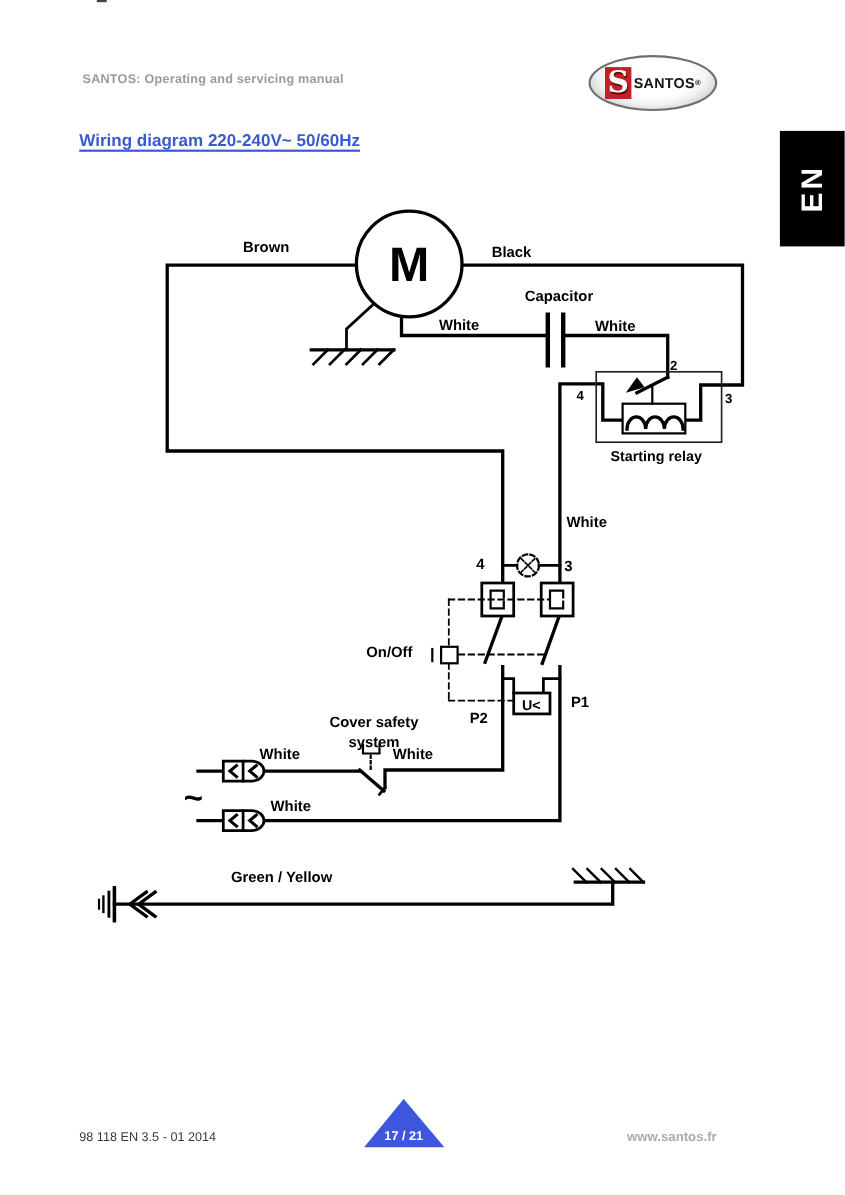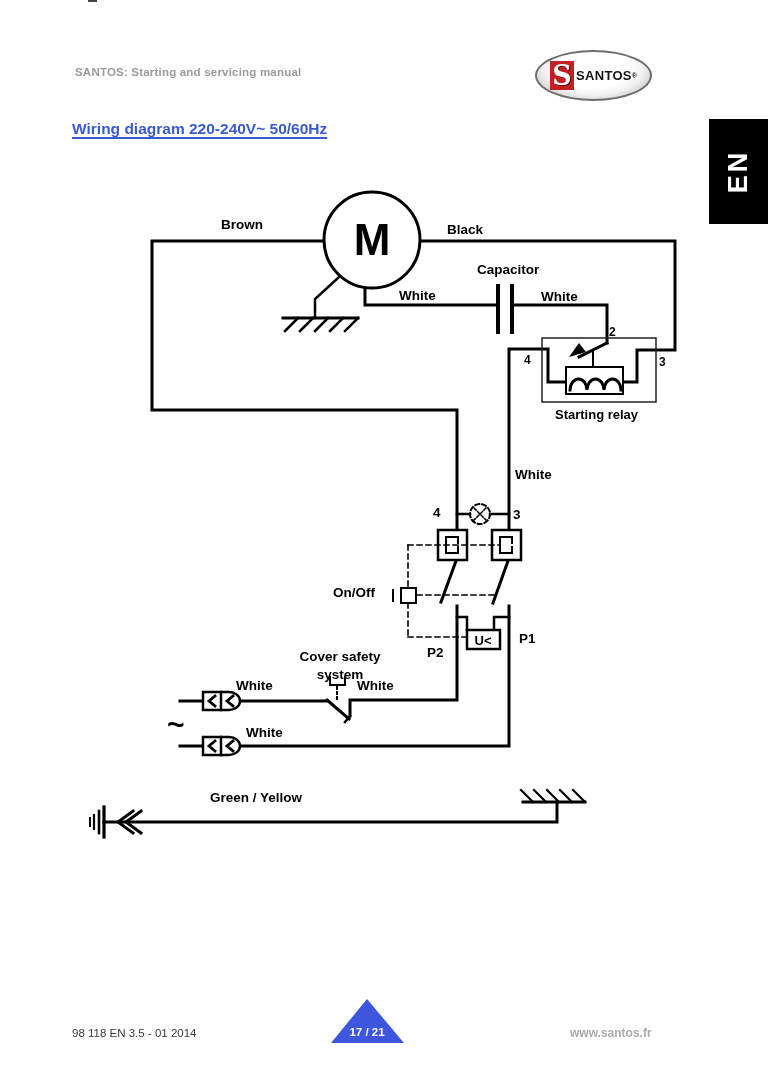--- a/index.html
+++ b/index.html
@@ -49,21 +49,21 @@
   svg text.tilde { font-size:30px; }
   .artifact { position:absolute; left:88px; top:0; width:9px; height:2px; background:#444; }
 </style>
 </head>
 <body>
 
 <div class="page">
 
   <div class="artifact"></div>
 
-  <div class="manual-title">SANTOS: Starting and servicing manual</div>
+  <div class="manual-title">SANTOS: Operating and servicing manual</div>
 
   <div class="logo">
     <span class="logo-s">S</span>
     <span class="logo-brand">SANTOS</span>
     <span class="logo-reg">®</span>
   </div>
 
   <div class="en-tab">
     <span>EN</span>
   </div>

